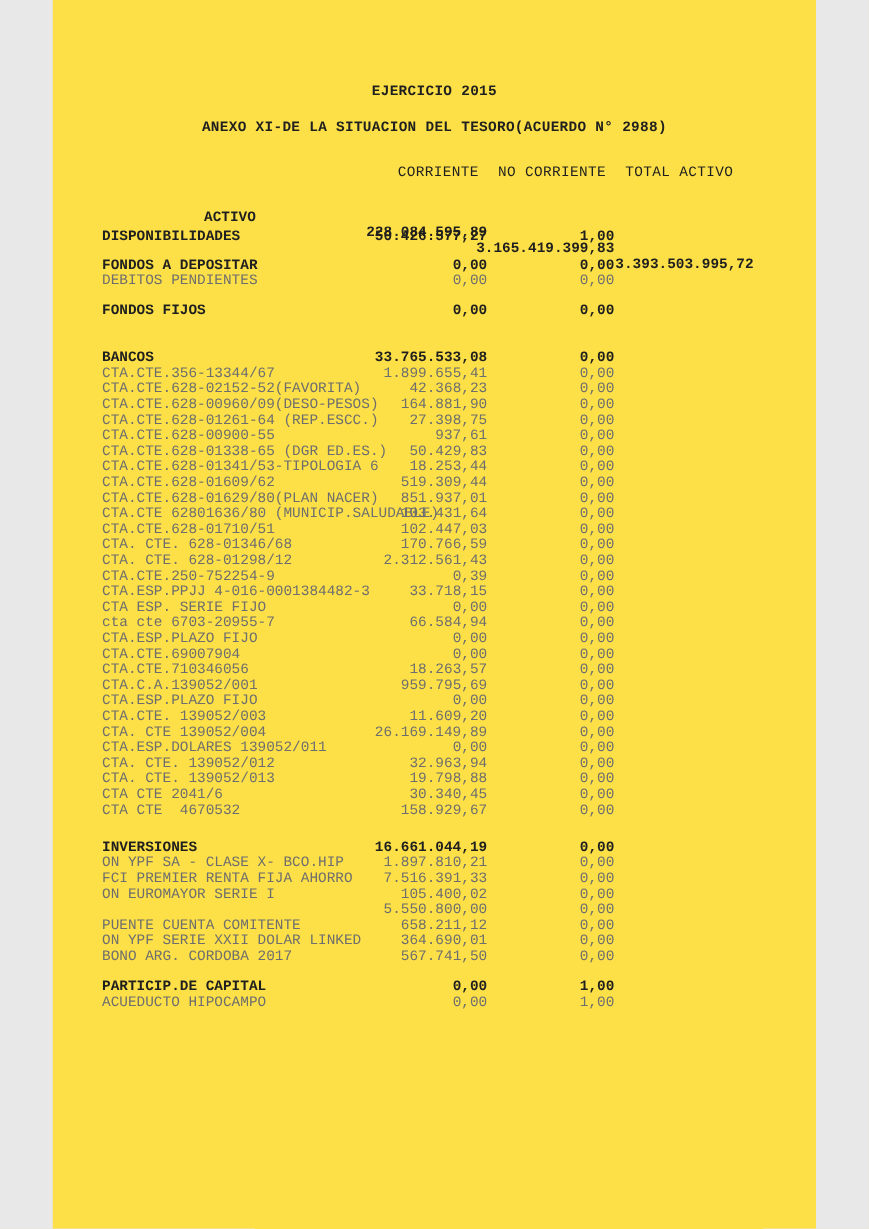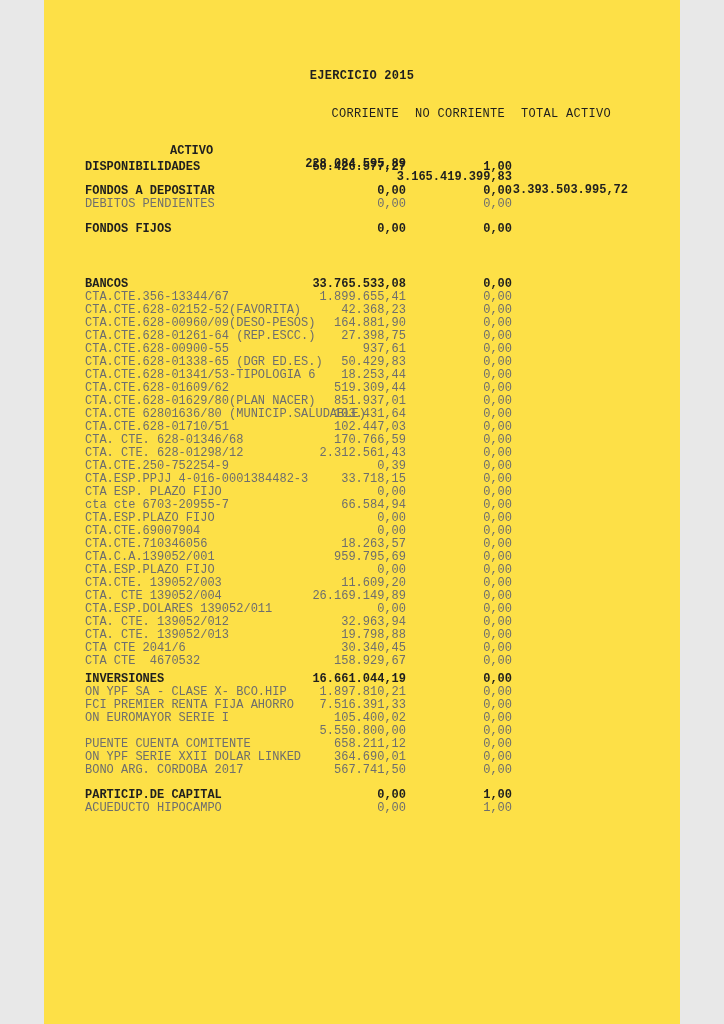--- a/index.html
+++ b/index.html
@@ -42,30 +42,31 @@
   .row .c2  { position:absolute; right:168px; }
   .row .c3  { position:absolute; right:52px;  }
   .row.bold { font-weight:bold; color:#1f1f1f; }
   .activo { margin-top:11px; }
   .activo .lbl { left:126px; }
   .section .row { color:#6e6e6e; }
   .section .row.bold { color:#1f1f1f; }
   .sec-0 { margin-top:16px; }
   .sec-1 { margin-top:11px; }
   .sec-2 { margin-top:12px; }
-  .sec-3 { margin-top:42px;text-align:center; }
-  .sec-4 { margin-top:5px;text-align:center;  }
+  .sec-3 { margin-top:26px;text-align:center; }
+  .sec-4 { margin-top:18px;text-align:center;  }
   .sec-5 { margin-top:12px; }
 </style>
 </head>
 <body>
 
 <div class="page">
 
   <div class="title">EJERCICIO 2015</div>
+  <div class="subtitle">ANEXO XI-DE LA SITUACION DEL TESORO(ACUERDO N° 2988)</div>
 
   <div class="head-row">
     <span class="h1">CORRIENTE</span>
     <span class="h2">NO CORRIENTE</span>
     <span class="h3">TOTAL ACTIVO</span>
   </div>
 
   <div class="row bold activo">
     <span class="lbl">ACTIVO</span>
     <span class="c1">228.084.595,89</span>
@@ -94,21 +95,21 @@
         <div class="row"><span class="lbl">CTA.CTE.628-01338-65 (DGR ED.ES.)</span><span class="c1">50.429,83</span><span class="c2">0,00</span></div>
         <div class="row"><span class="lbl">CTA.CTE.628-01341/53-TIPOLOGIA 6</span><span class="c1">18.253,44</span><span class="c2">0,00</span></div>
         <div class="row"><span class="lbl">CTA.CTE.628-01609/62</span><span class="c1">519.309,44</span><span class="c2">0,00</span></div>
         <div class="row"><span class="lbl">CTA.CTE.628-01629/80(PLAN NACER)</span><span class="c1">851.937,01</span><span class="c2">0,00</span></div>
         <div class="row"><span class="lbl">CTA.CTE 62801636/80 (MUNICIP.SALUDABLE)</span><span class="c1">103.431,64</span><span class="c2">0,00</span></div>
         <div class="row"><span class="lbl">CTA.CTE.628-01710/51</span><span class="c1">102.447,03</span><span class="c2">0,00</span></div>
         <div class="row"><span class="lbl">CTA. CTE. 628-01346/68</span><span class="c1">170.766,59</span><span class="c2">0,00</span></div>
         <div class="row"><span class="lbl">CTA. CTE. 628-01298/12</span><span class="c1">2.312.561,43</span><span class="c2">0,00</span></div>
         <div class="row"><span class="lbl">CTA.CTE.250-752254-9</span><span class="c1">0,39</span><span class="c2">0,00</span></div>
         <div class="row"><span class="lbl">CTA.ESP.PPJJ 4-016-0001384482-3</span><span class="c1">33.718,15</span><span class="c2">0,00</span></div>
-        <div class="row"><span class="lbl">CTA ESP. PLAZO FIJO</span><span class="c1">0,00</span><span class="c2">0,00</span></div>
+        <div class="row"><span class="lbl">CTA ESP. SERIE FIJO</span><span class="c1">0,00</span><span class="c2">0,00</span></div>
         <div class="row"><span class="lbl">cta cte 6703-20955-7</span><span class="c1">66.584,94</span><span class="c2">0,00</span></div>
         <div class="row"><span class="lbl">CTA.ESP.PLAZO FIJO</span><span class="c1">0,00</span><span class="c2">0,00</span></div>
         <div class="row"><span class="lbl">CTA.CTE.69007904</span><span class="c1">0,00</span><span class="c2">0,00</span></div>
         <div class="row"><span class="lbl">CTA.CTE.710346056</span><span class="c1">18.263,57</span><span class="c2">0,00</span></div>
         <div class="row"><span class="lbl">CTA.C.A.139052/001</span><span class="c1">959.795,69</span><span class="c2">0,00</span></div>
         <div class="row"><span class="lbl">CTA.ESP.PLAZO FIJO</span><span class="c1">0,00</span><span class="c2">0,00</span></div>
         <div class="row"><span class="lbl">CTA.CTE. 139052/003</span><span class="c1">11.609,20</span><span class="c2">0,00</span></div>
         <div class="row"><span class="lbl">CTA. CTE 139052/004</span><span class="c1">26.169.149,89</span><span class="c2">0,00</span></div>
         <div class="row"><span class="lbl">CTA.ESP.DOLARES 139052/011</span><span class="c1">0,00</span><span class="c2">0,00</span></div>
         <div class="row"><span class="lbl">CTA. CTE. 139052/012</span><span class="c1">32.963,94</span><span class="c2">0,00</span></div>

